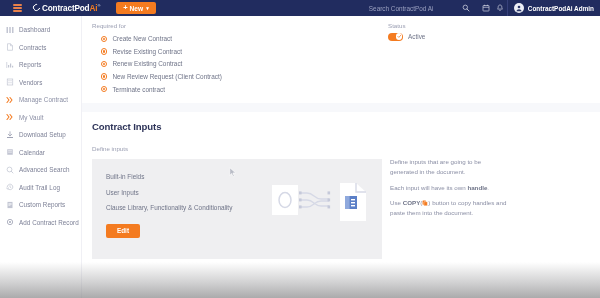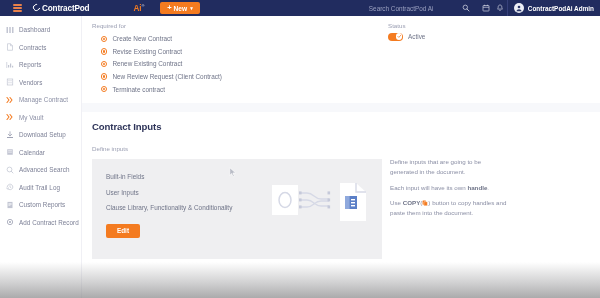--- a/index.html
+++ b/index.html
@@ -15,21 +15,21 @@
   
   .topbar {
     position: absolute; top: 0; left: 0; width: 600px; height: 16px;
     background: #212c5f; display: flex; align-items: center; z-index: 40;
   }
   .hamburger { width: 22px; display: flex; flex-direction: column; align-items: center; gap: 1.6px; margin-left: 6px; cursor: pointer; }
   .hamburger i { display: block; width: 9px; height: 1.3px; background: #e8804a; border-radius: 1px; }
   .brand { display: flex; align-items: center; margin-left: 5px; gap: 2px; }
   .brand-mark { width: 7px; height: 7px; border: 1.3px solid #ffffff; border-radius: 50%; border-right-color: transparent; transform: rotate(-35deg); }
   .brand-text { font-size: 8.2px; font-weight: bold; color: #ffffff; letter-spacing: -.15px; white-space: nowrap; }
-  .brand-text .ai { color: #f47b20; padding-left: 44px; }
+  .brand-text .ai { color: #f47b20; }
   .brand-text .tm { font-size: 4px; vertical-align: super; color: #c9cbe0; }
 
   .new-btn {
     margin-left: 16px; height: 11.5px; padding: 0 7px;
     background: #f47b20; border-radius: 2px; color: #fff;
     font-size: 6.6px; font-weight: bold; display: flex; align-items: center; gap: 2px;
     cursor: pointer; border: none; white-space: nowrap;
   }
   .new-btn .plus { font-size: 7.5px; line-height: 1; }
   .new-btn .caret { font-size: 5px; margin-left: 1px; }

